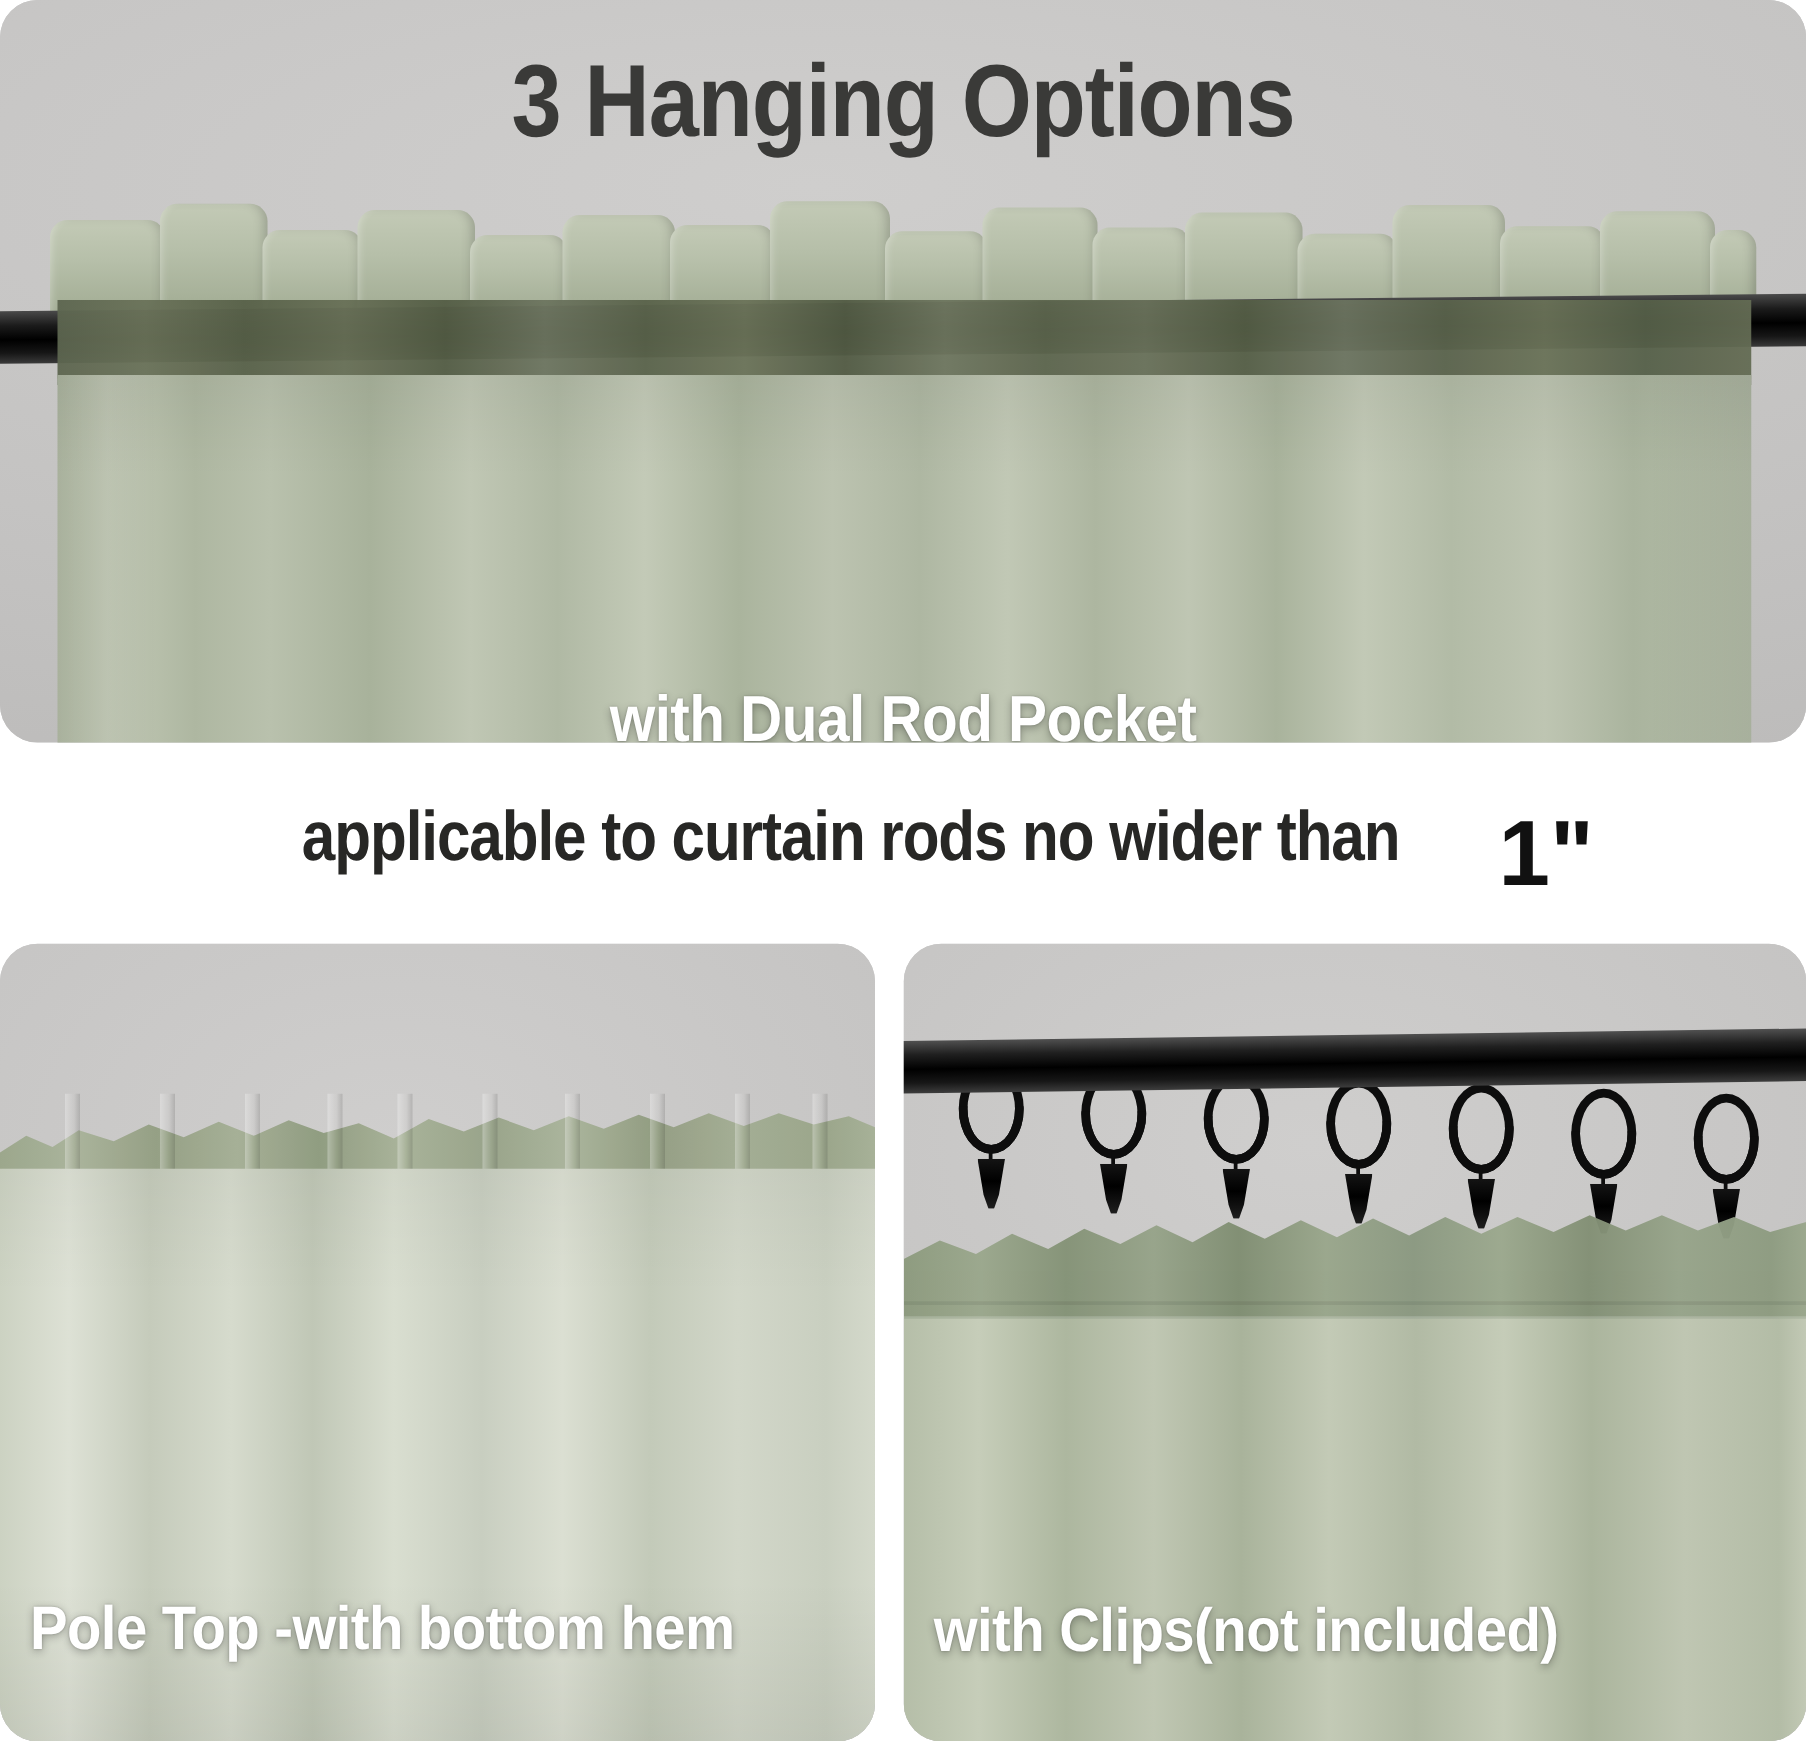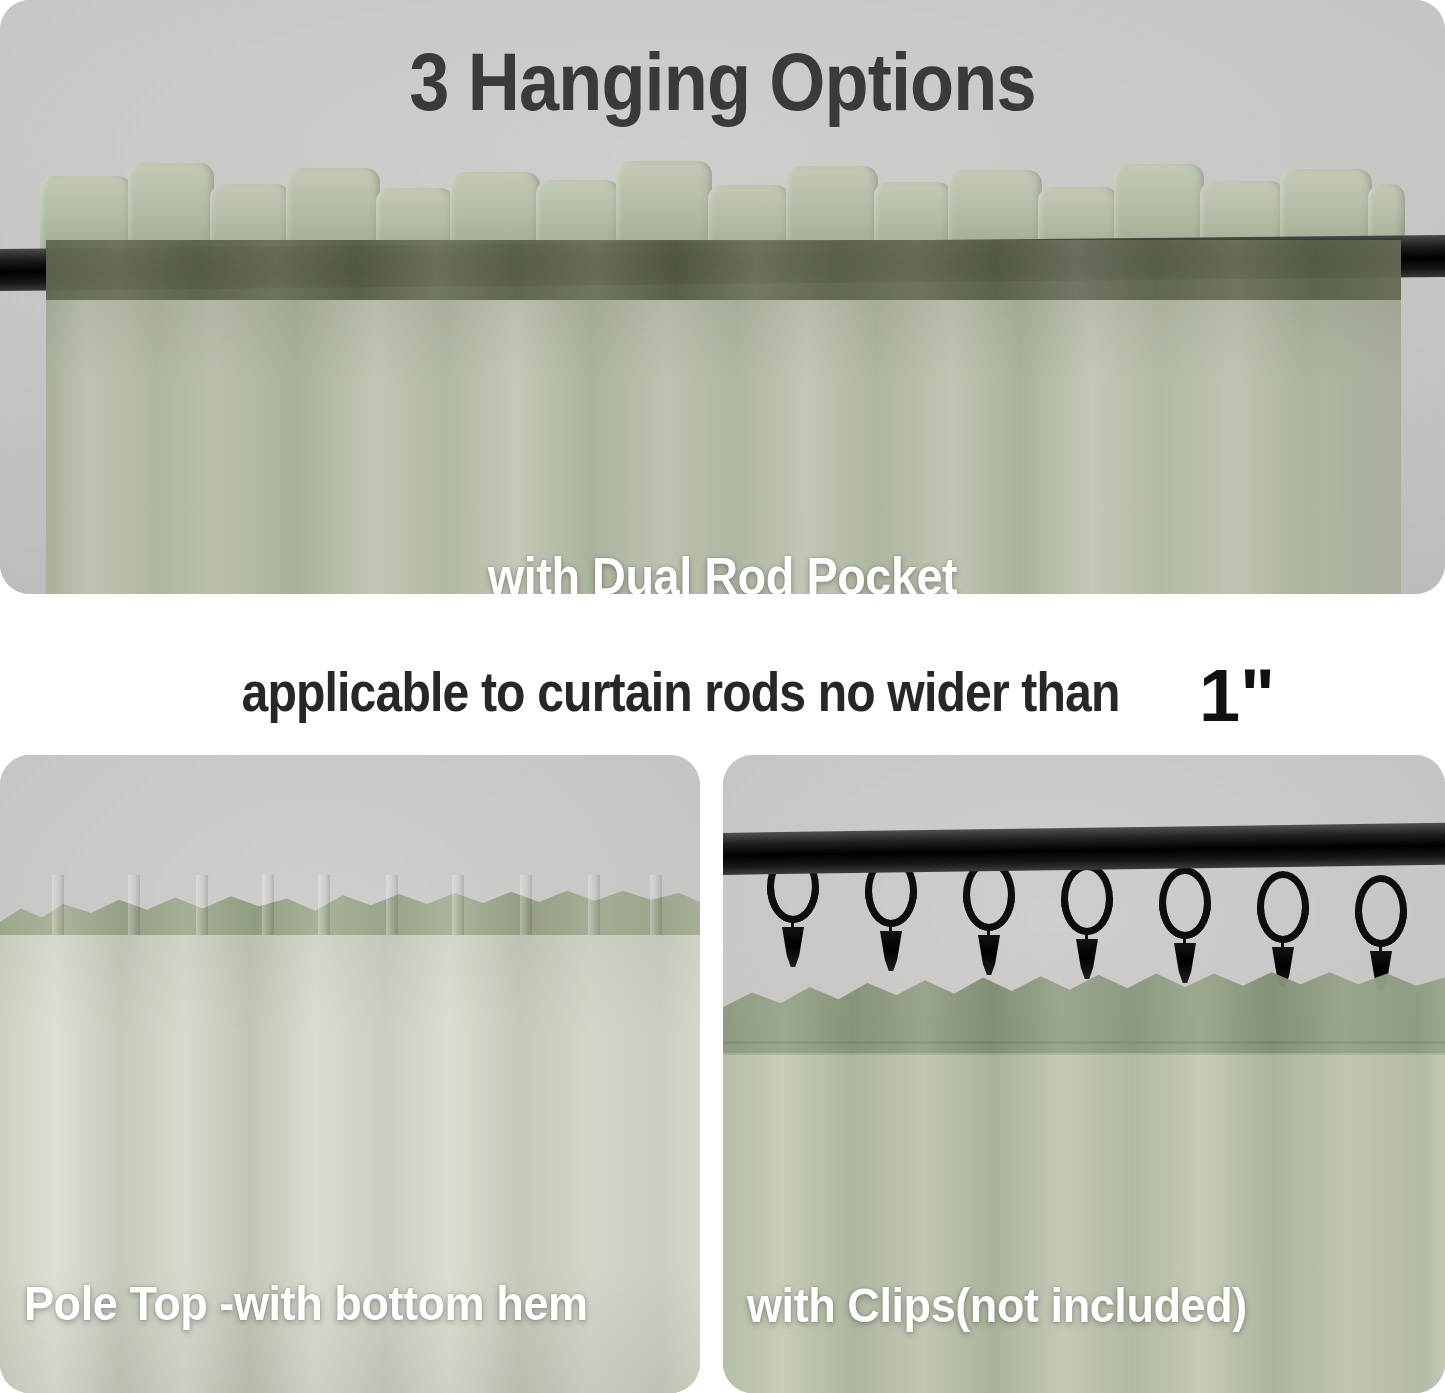--- a/index.html
+++ b/index.html
@@ -92,21 +92,21 @@
   #page-title {
     position:absolute; left:0; right:0; top:35px; text-align:center;
     font-size:82px; font-weight:700; color:#3a3a38;
     letter-spacing:-1px; transform:scaleX(0.88); transform-origin:center;
     white-space:nowrap;
   }
 
   
   #mid-note {
     position:absolute; left:0; right:0; top:636px; height:110px;
-    display:flex; align-items:center; justify-content:center;
+    display:flex; justify-content:center;
     background:#ffffff;
   }
   #mid-note .note-text {
     font-size:56px; font-weight:700; color:#272725;
     letter-spacing:-1px; transform:scaleX(0.86); transform-origin:center;
     white-space:nowrap;
   }
   #mid-note .note-measure {
     font-size:74px; font-weight:700; color:#111; margin-left:8px;
     display:inline-block; transform:translateY(4px);

